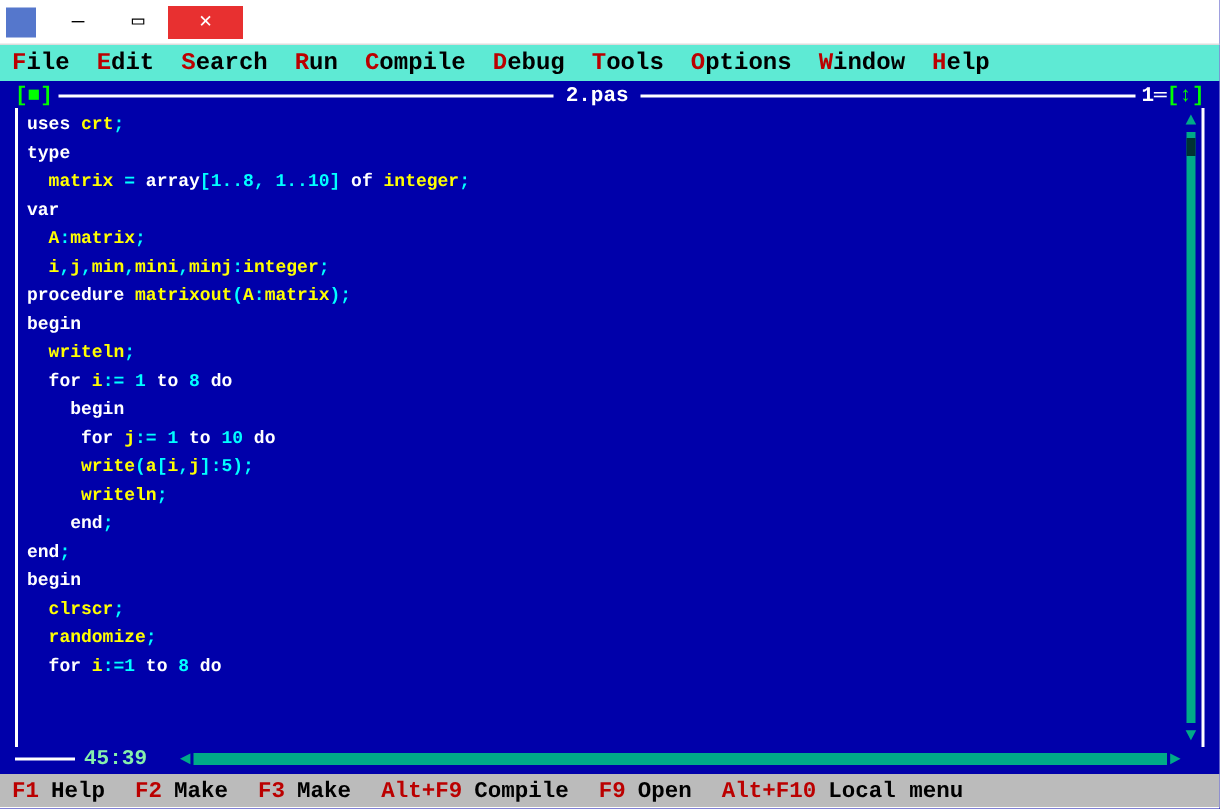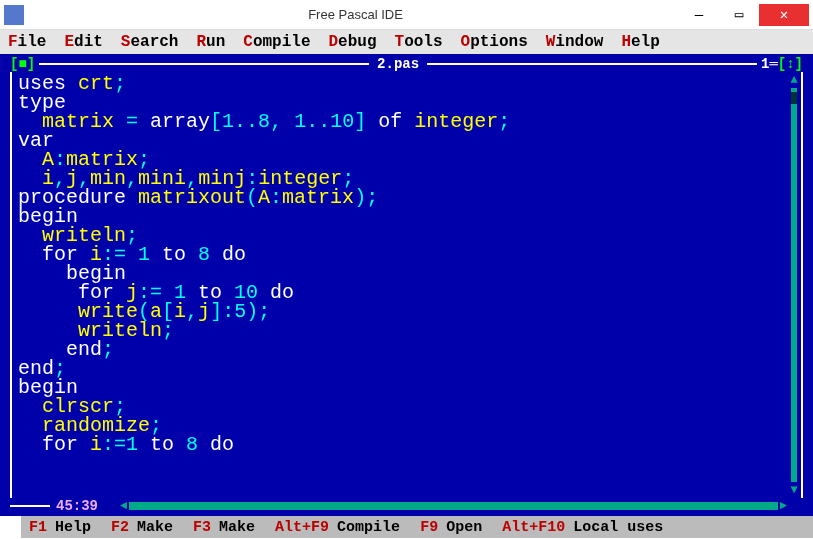--- a/index.html
+++ b/index.html
@@ -6,63 +6,62 @@
 body { width: 813px; height: 539px; font-family: 'Courier New', monospace; background: #fff; overflow: hidden; }
 
 .titlebar { height: 30px; background: #fff; display: flex; align-items: center; padding: 0 4px; border-bottom: 1px solid #ddd; }
 .app-icon { width: 20px; height: 20px; background: #5577cc; margin-right: 8px; display: inline-block; }
 .title-text { flex: 1; text-align: center; font-family: Arial, sans-serif; font-size: 13px; color: #333; }
 .win-btns { display: flex; gap: 0; }
 .win-btn { width: 40px; height: 22px; display: flex; align-items: center; justify-content: center; font-size: 14px; cursor: pointer; }
 .win-close { background: #e83030; color: #fff; width: 50px; }
 .win-min, .win-max { color: #000; }
 
-.menubar { height: 24px; background: #e5e5e5; display: flex; align-items: center; padding: 2px 8px; font-size: 16px; font-weight: bold; gap: 18px; }
+.menubar { height: 24px; background: #5eead4; display: flex; align-items: center; padding: 2px 8px; font-size: 16px; font-weight: bold; gap: 18px; }
 .menu-item { color: #000; cursor: pointer; }
 .menu-item .hot { color: #b00; }
 
 .editor-wrap { background: #00a; position: relative; height: 462px; }
 .editor-border { position: absolute; top: 2px; left: 10px; right: 10px; bottom: 2px; }
 .border-top { position: absolute; top: 0; left: 0; right: 0; height: 16px; display: flex; align-items: center; color: #fff; font-size: 14px; font-weight: bold; }
 .border-top .bt-left { color: #0f0; }
 .border-top .bt-line { flex: 1; border-top: 2px double #fff; margin: 0 4px; }
 .border-top .bt-title { color: #fff; padding: 0 4px; }
 .border-top .bt-right { color: #0f0; }
 
 .border-left { position: absolute; left: 0; top: 16px; bottom: 16px; width: 4px; border-left: 2px double #fff; }
 .border-right { position: absolute; right: 0; top: 16px; bottom: 16px; width: 4px; border-right: 2px double #fff; }
 .border-bottom { position: absolute; bottom: 0; left: 0; right: 0; height: 16px; display: flex; align-items: center; }
 .border-bottom .bb-line { flex: 1; border-top: 2px double #fff; }
-.border-bottom .bb-pos { color: #f0abfc; font-size: 14px; font-weight: bold; padding: 0 6px; }
+.border-bottom .bb-pos { color: #86efac; font-size: 14px; font-weight: bold; padding: 0 6px; }
 
 .scroll-v { position: absolute; right: 4px; top: 18px; bottom: 18px; width: 10px; display: flex; flex-direction: column; align-items: center; }
 .scroll-v .arr { color: #0a8; font-size: 12px; line-height: 12px; }
 .scroll-v .track { flex: 1; width: 6px; background: #0a8; margin: 2px 0; position: relative; }
 .scroll-v .thumb { position: absolute; top: 4px; width: 100%; height: 12px; background: #033; }
 
 .scroll-h { position: absolute; left: 110px; right: 16px; bottom: 2px; height: 12px; display: flex; align-items: center; }
 .scroll-h .arr { color: #0a8; font-size: 12px; }
 .scroll-h .track { flex: 1; height: 8px; background: #0a8; margin: 0 2px; }
 
-.code { position: absolute; top: 18px; left: 8px; right: 16px; bottom: 18px; font-size: 20px; line-height: 19px; font-weight: normal; white-space: pre; overflow: hidden; }
+.code { position: absolute; top: 18px; left: 8px; right: 16px; bottom: 18px; font-size: 12px; line-height: 19px; font-weight: bold; white-space: pre; overflow: hidden; }
 .code .kw { color: #fff; }
 .code .id { color: #ff0; }
 .code .sym { color: #0ff; }
 .code .num { color: #0ff; }
 
-.statusbar { height: 22px; background: #bbb; display: flex; align-items: center; padding: 0 8px; font-size: 15px; font-weight: bold; gap: 8px; margin-left: 21px; }
+.statusbar { height: 22px; background: #bbb; display: flex; align-items: center; padding: 0 8px; font-size: 15px; font-weight: bold; gap: 8px; }
 .statusbar .fk { color: #b00; }
 .statusbar .lbl { color: #000; margin-right: 12px; }
 </style>
 </head>
 <body>
 
 <div class="titlebar">
   <span class="app-icon"></span>
-  <span class="title-text">Free Pascal IDE</span>
   <div class="win-btns">
     <div class="win-btn win-min">—</div>
     <div class="win-btn win-max">▭</div>
     <div class="win-btn win-close">✕</div>
   </div>
 </div>
 
 <div class="menubar" id="menubar">
     <span class="menu-item"><span class="hot">F</span>ile</span>
     <span class="menu-item"><span class="hot">E</span>dit</span>
@@ -117,14 +116,14 @@
     <span class="lbl">Help</span>
     <span class="fk">F2</span>
     <span class="lbl">Make</span>
     <span class="fk">F3</span>
     <span class="lbl">Make</span>
     <span class="fk">Alt+F9</span>
     <span class="lbl">Compile</span>
     <span class="fk">F9</span>
     <span class="lbl">Open</span>
     <span class="fk">Alt+F10</span>
-    <span class="lbl">Local uses</span>
+    <span class="lbl">Local menu</span>
   </div>
 
 </body></html>

